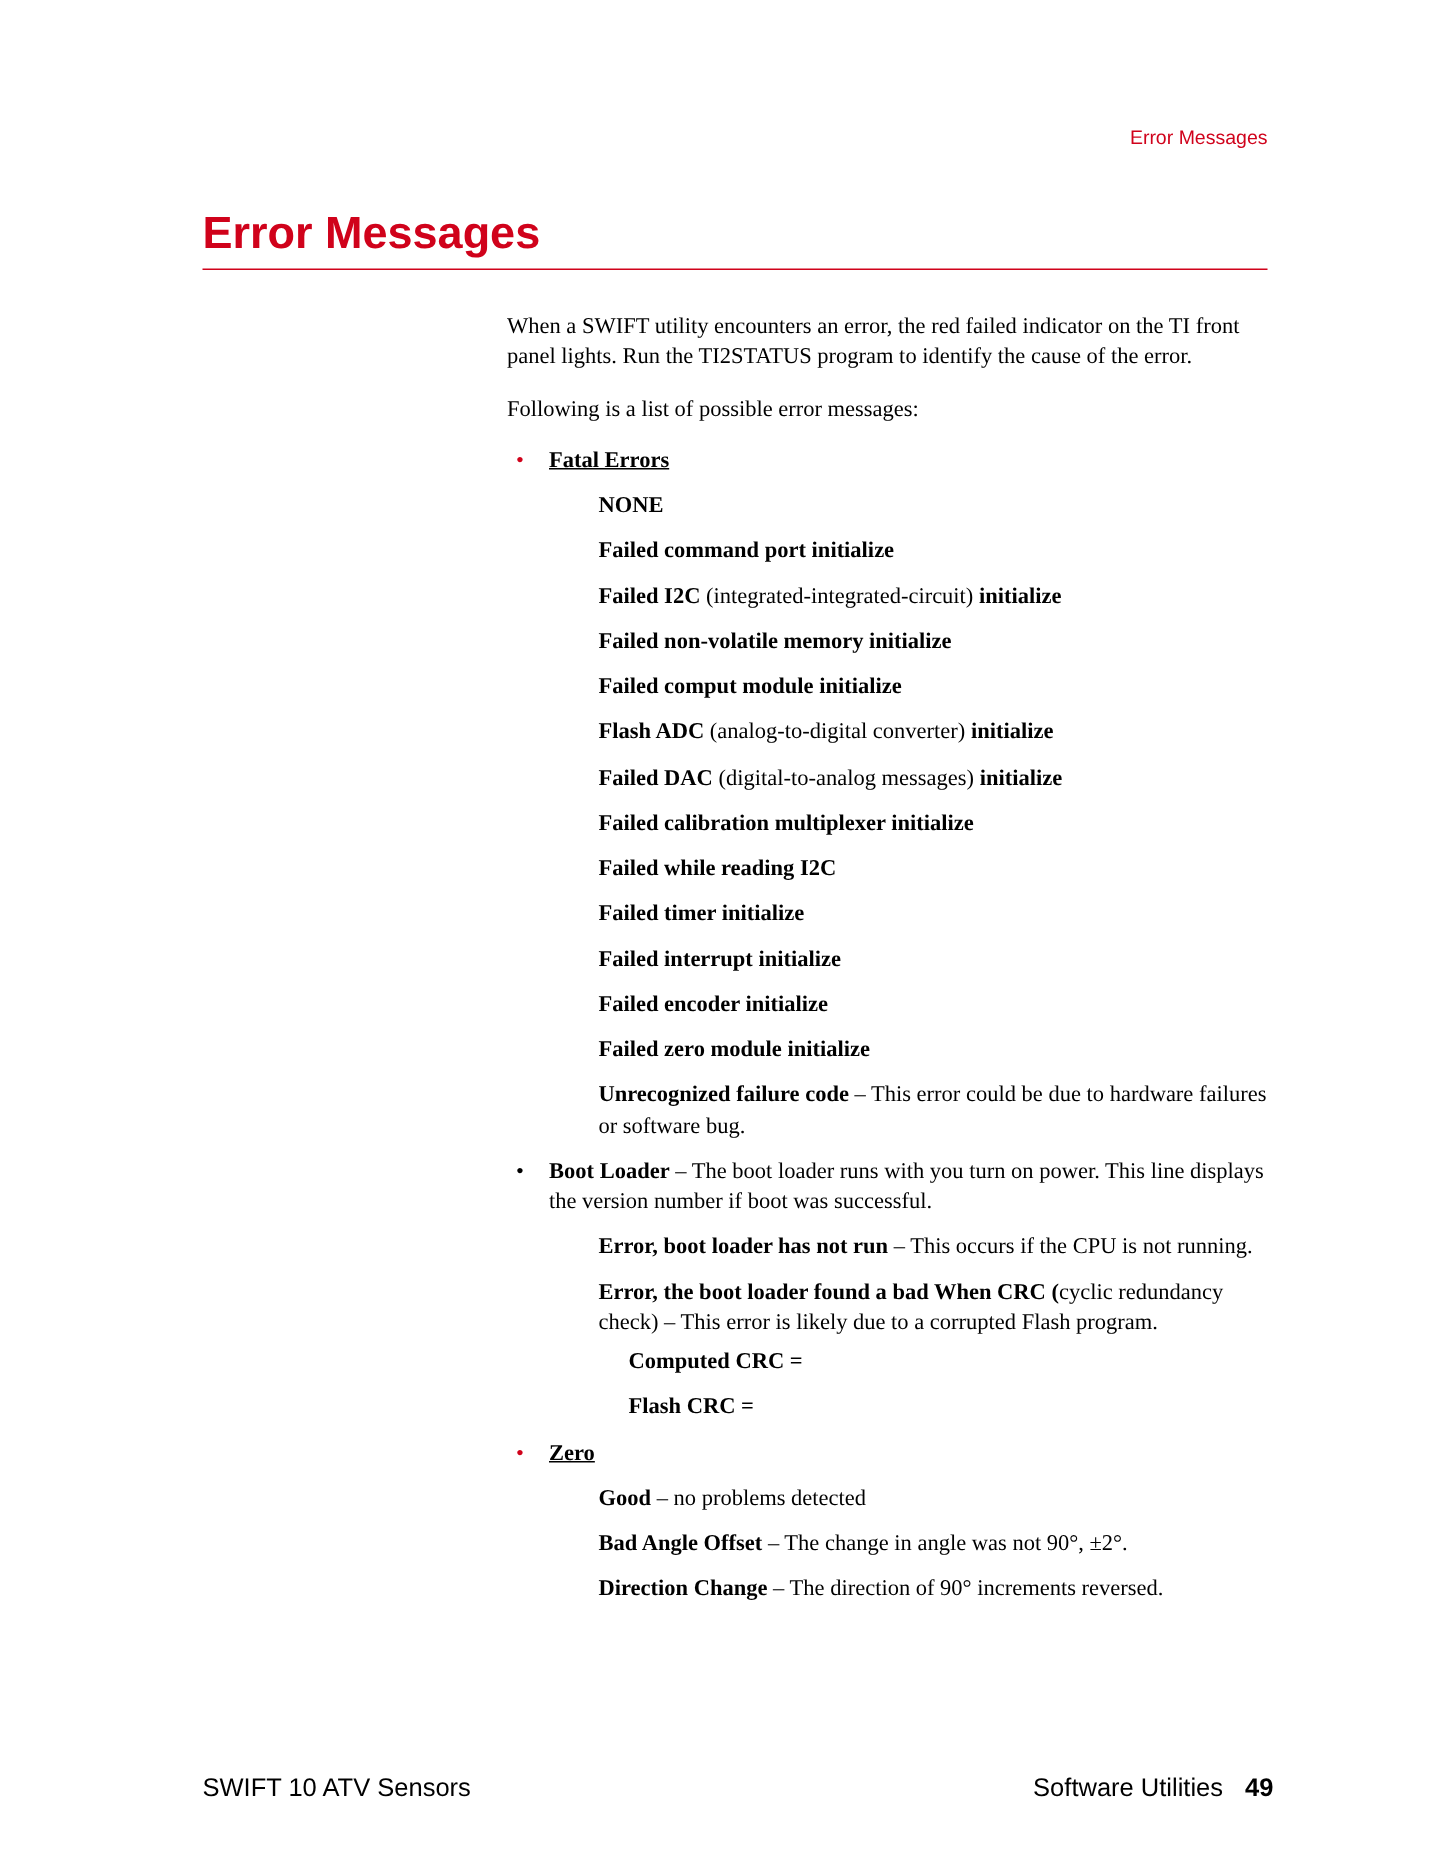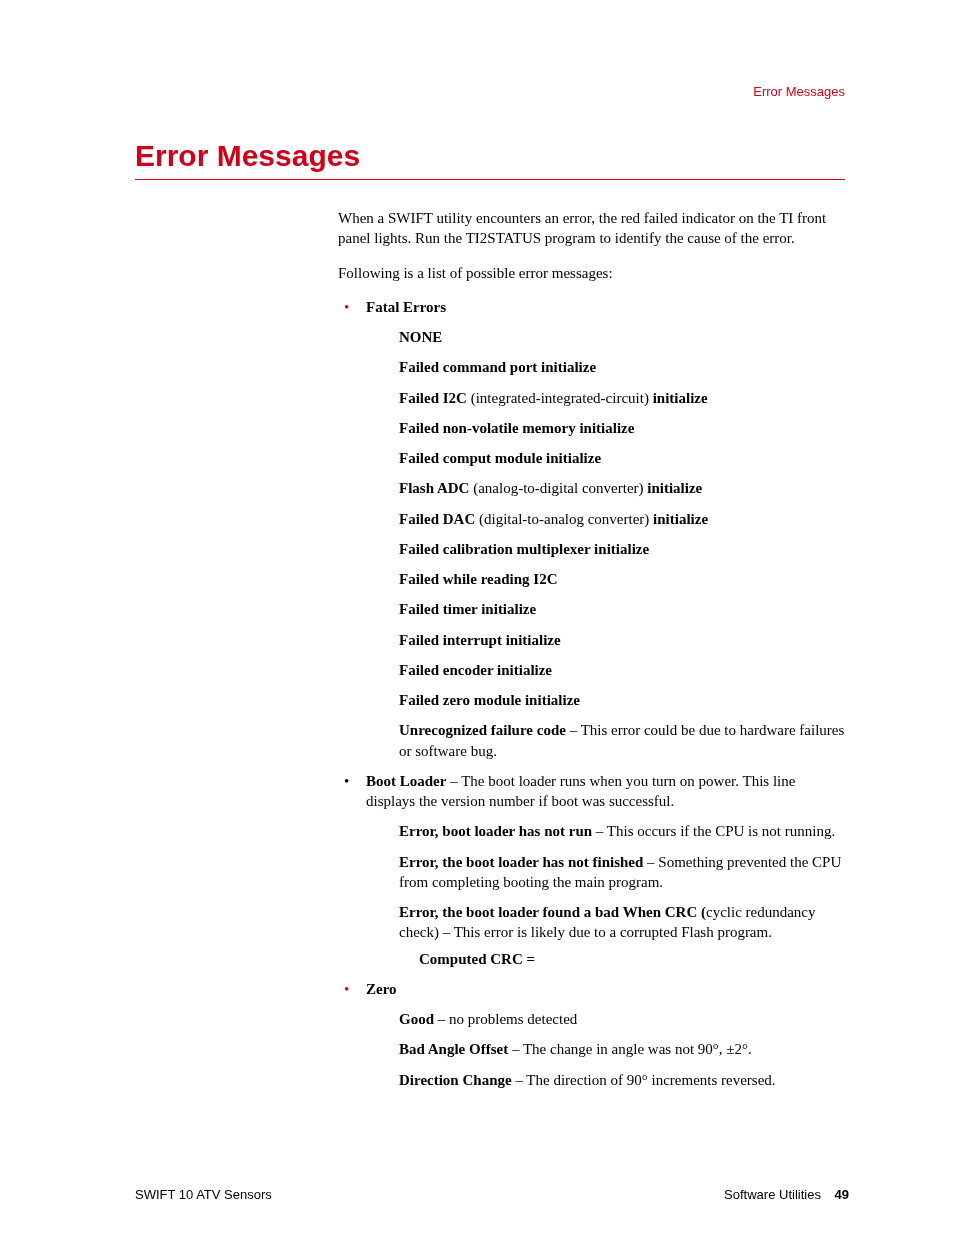--- a/index.html
+++ b/index.html
@@ -61,39 +61,40 @@
     left: 6px;
     top: 0;
     color: #d0021b;
     font-size: 15px;
   }
   ul.level1 > li.black-bullet::before {
     color: #000;
   }
   .l1-head {
     font-weight: bold;
+    text-decoration: underline;
   }
   .sub-block {
     margin-left: 33px;
     margin-top: 10px;
   }
   .sub-item {
     margin-bottom: 10px;
   }
   .sub-sub {
     margin-left: 20px;
     margin-top: 6px;
   }
   .footer {
     position: absolute;
     bottom: 62px;
     left: 135px;
     right: 105px;
     font-family: Arial, Helvetica, sans-serif;
-    font-size: 13px;
+    font-size: 17px;
     display: flex;
     justify-content: space-between;
   }
   .footer .right b {
     font-weight: bold;
     margin-left: 10px;
     text-align: right;
   }
 </style>
 </head>
@@ -117,47 +118,45 @@
           <div class="sub-item"><b>Failed command port initialize</b></div>
           <div class="sub-item">
             <b>Failed I2C </b><span>(integrated-integrated-circuit) </span><b>initialize</b>
           </div>
           <div class="sub-item"><b>Failed non-volatile memory initialize</b></div>
           <div class="sub-item"><b>Failed comput module initialize</b></div>
           <div class="sub-item">
             <b>Flash ADC </b><span>(analog-to-digital converter) </span><b>initialize</b>
           </div>
           <div class="sub-item">
-            <b>Failed DAC </b><span>(digital-to-analog converter) </span><b>initialize</b>
+            <b>Failed DAC </b><span>(digital-to-analog messages) </span><b>initialize</b>
           </div>
           <div class="sub-item"><b>Failed calibration multiplexer initialize</b></div>
           <div class="sub-item"><b>Failed while reading I2C</b></div>
           <div class="sub-item"><b>Failed timer initialize</b></div>
           <div class="sub-item"><b>Failed interrupt initialize</b></div>
           <div class="sub-item"><b>Failed encoder initialize</b></div>
           <div class="sub-item"><b>Failed zero module initialize</b></div>
           <div class="sub-item">
             <b>Unrecognized failure code</b><span> – This error could be due to hardware failures or software bug.</span>
           </div>
         </div>
       </li>
 
       <li class="black-bullet">
-        <b>Boot Loader</b><span> – The boot loader runs when you turn on power. This line displays the version number if boot was successful.</span>
+        <b>Boot Loader</b><span> – The boot loader runs with you turn on power. This line displays the version number if boot was successful.</span>
         <div class="sub-block">
           <div class="sub-item">
             <b>Error, boot loader has not run</b><span> – This occurs if the CPU is not running.</span>
           </div>
           <div class="sub-item">
-            <b>Error, the boot loader has not finished</b><span> – Something prevented the CPU from completing booting the main program.</span>
-          </div>
-          <div class="sub-item">
             <b>Error, the boot loader found a bad When CRC (</b><span>cyclic redundancy check) – This error is likely due to a corrupted Flash program.</span>
             <div class="sub-sub">
               <div class="sub-item"><b>Computed CRC =</b></div>
+              <div class="sub-item"><b>Flash CRC =</b></div>
             </div>
           </div>
         </div>
       </li>
 
       <li>
         <span class="l1-head">Zero</span>
         <div class="sub-block">
           <div class="sub-item">
             <b>Good</b><span> – no problems detected</span>

